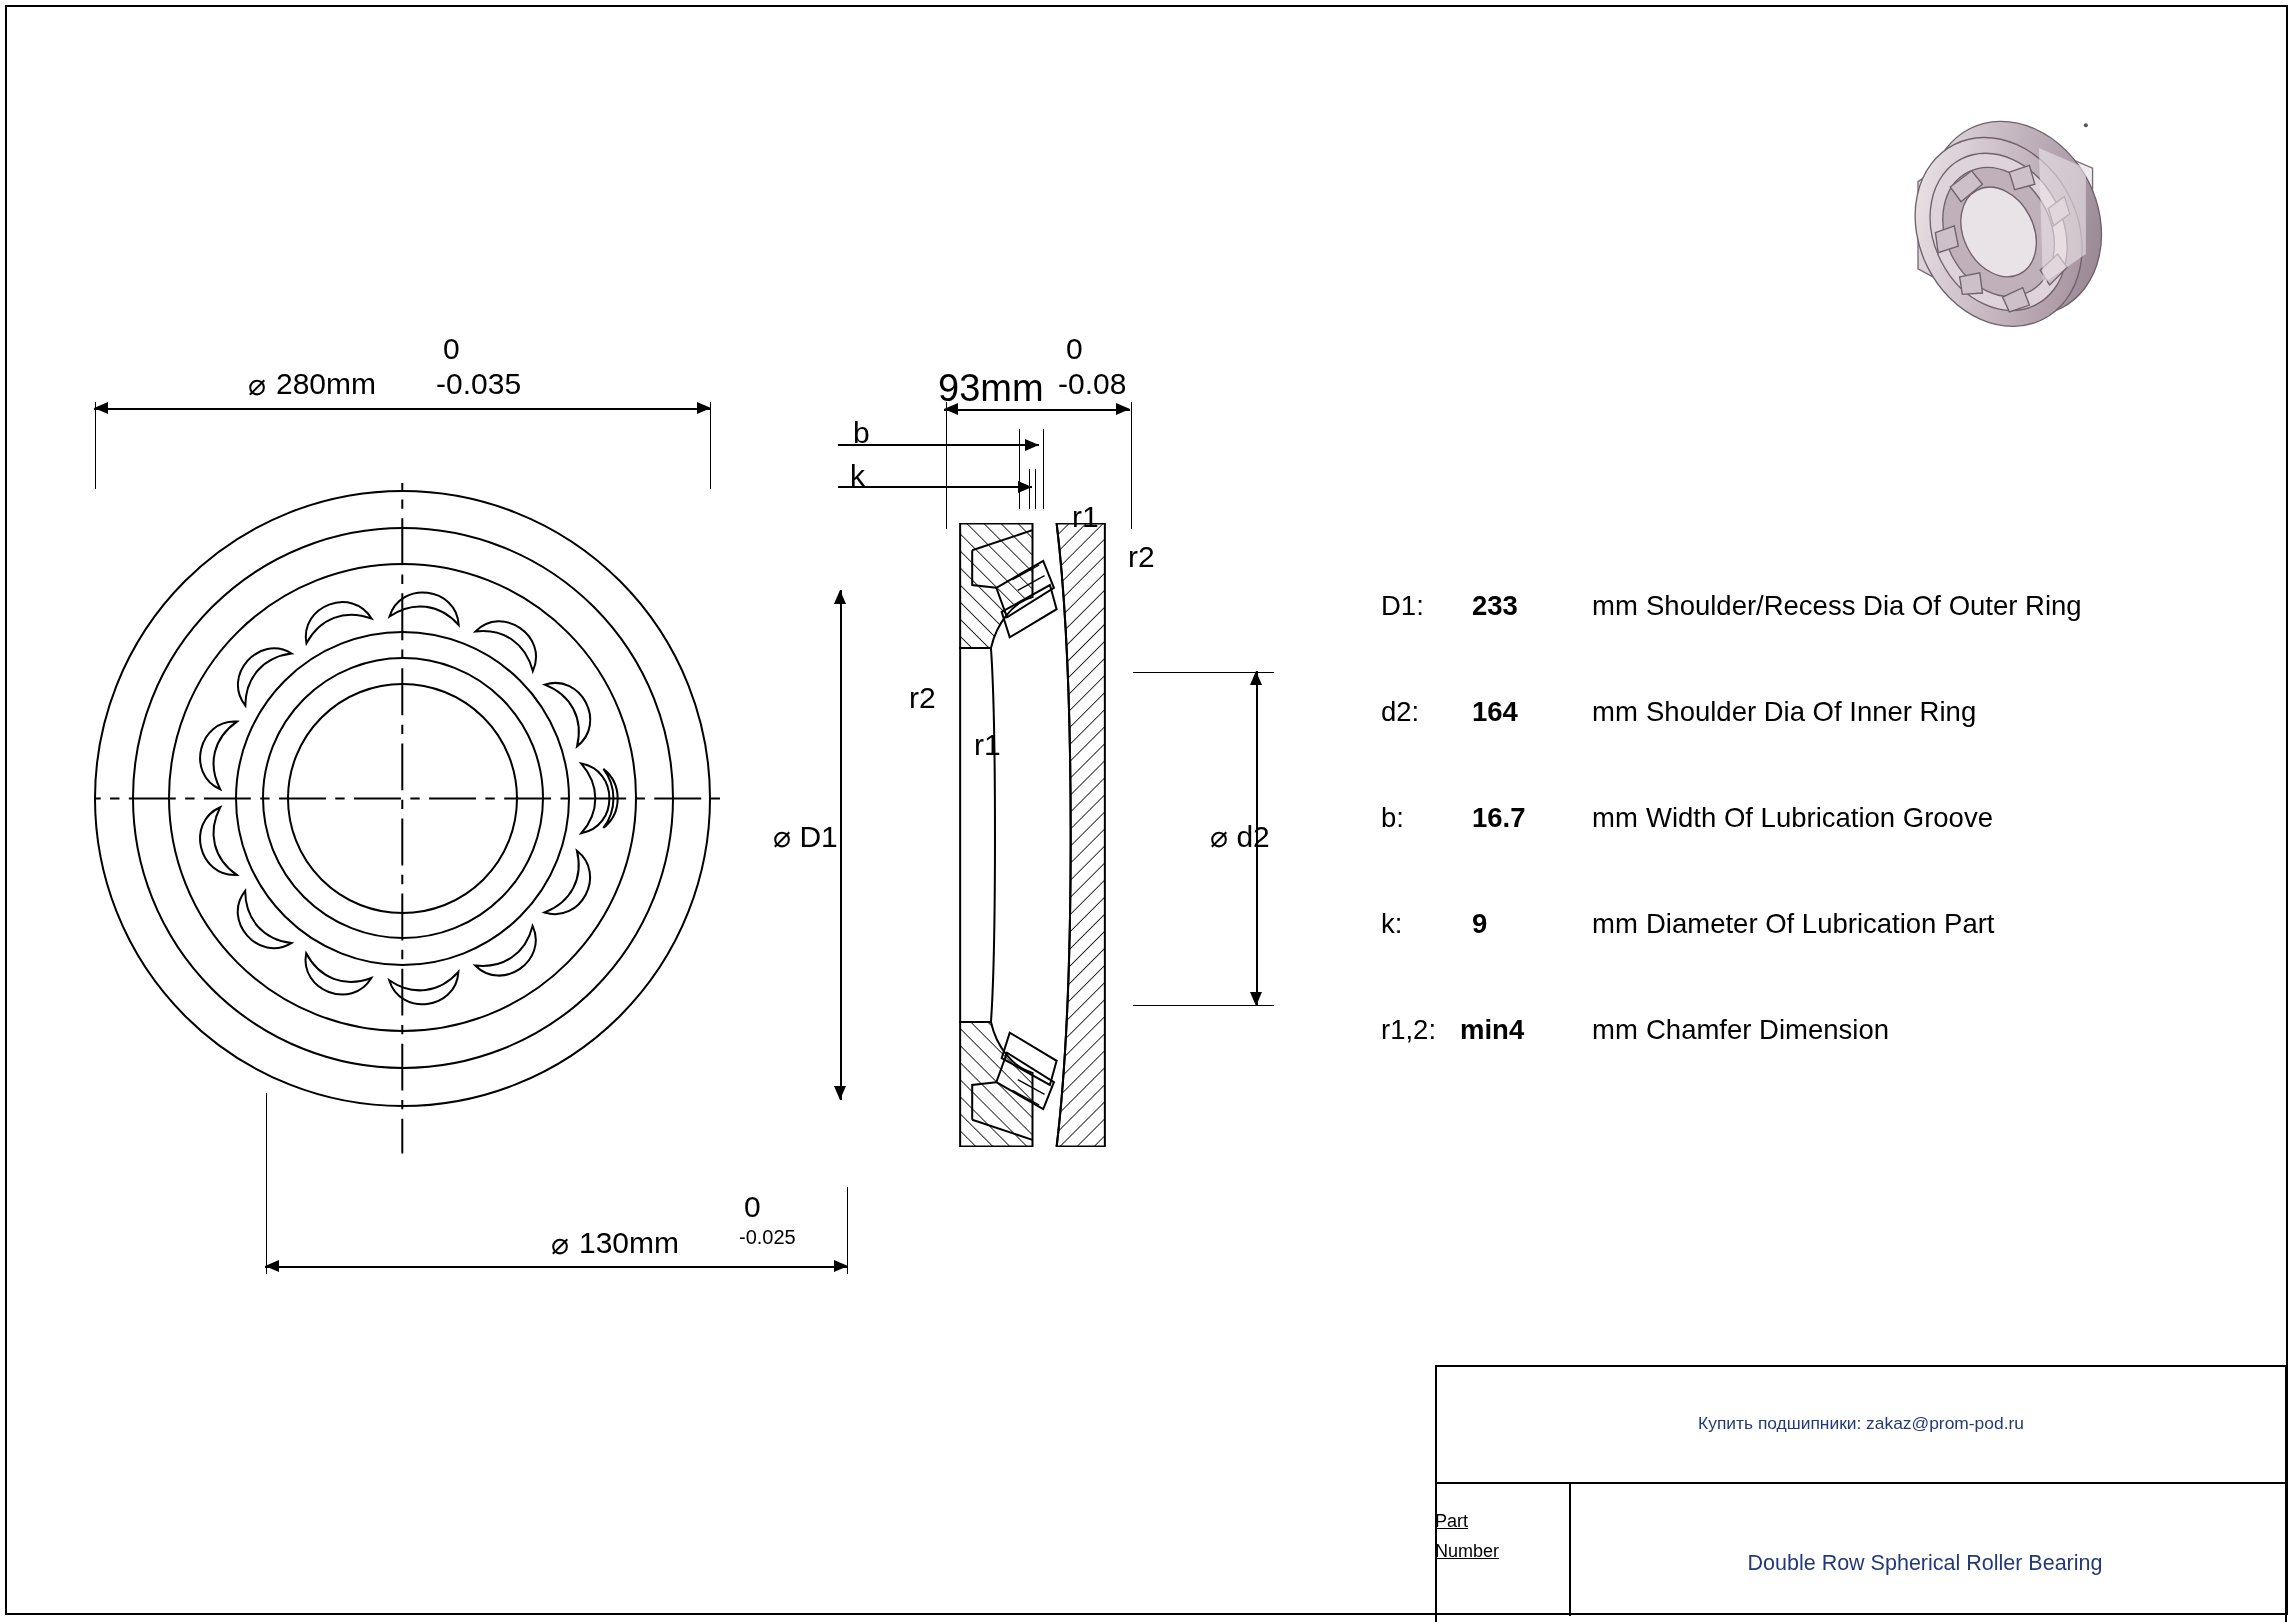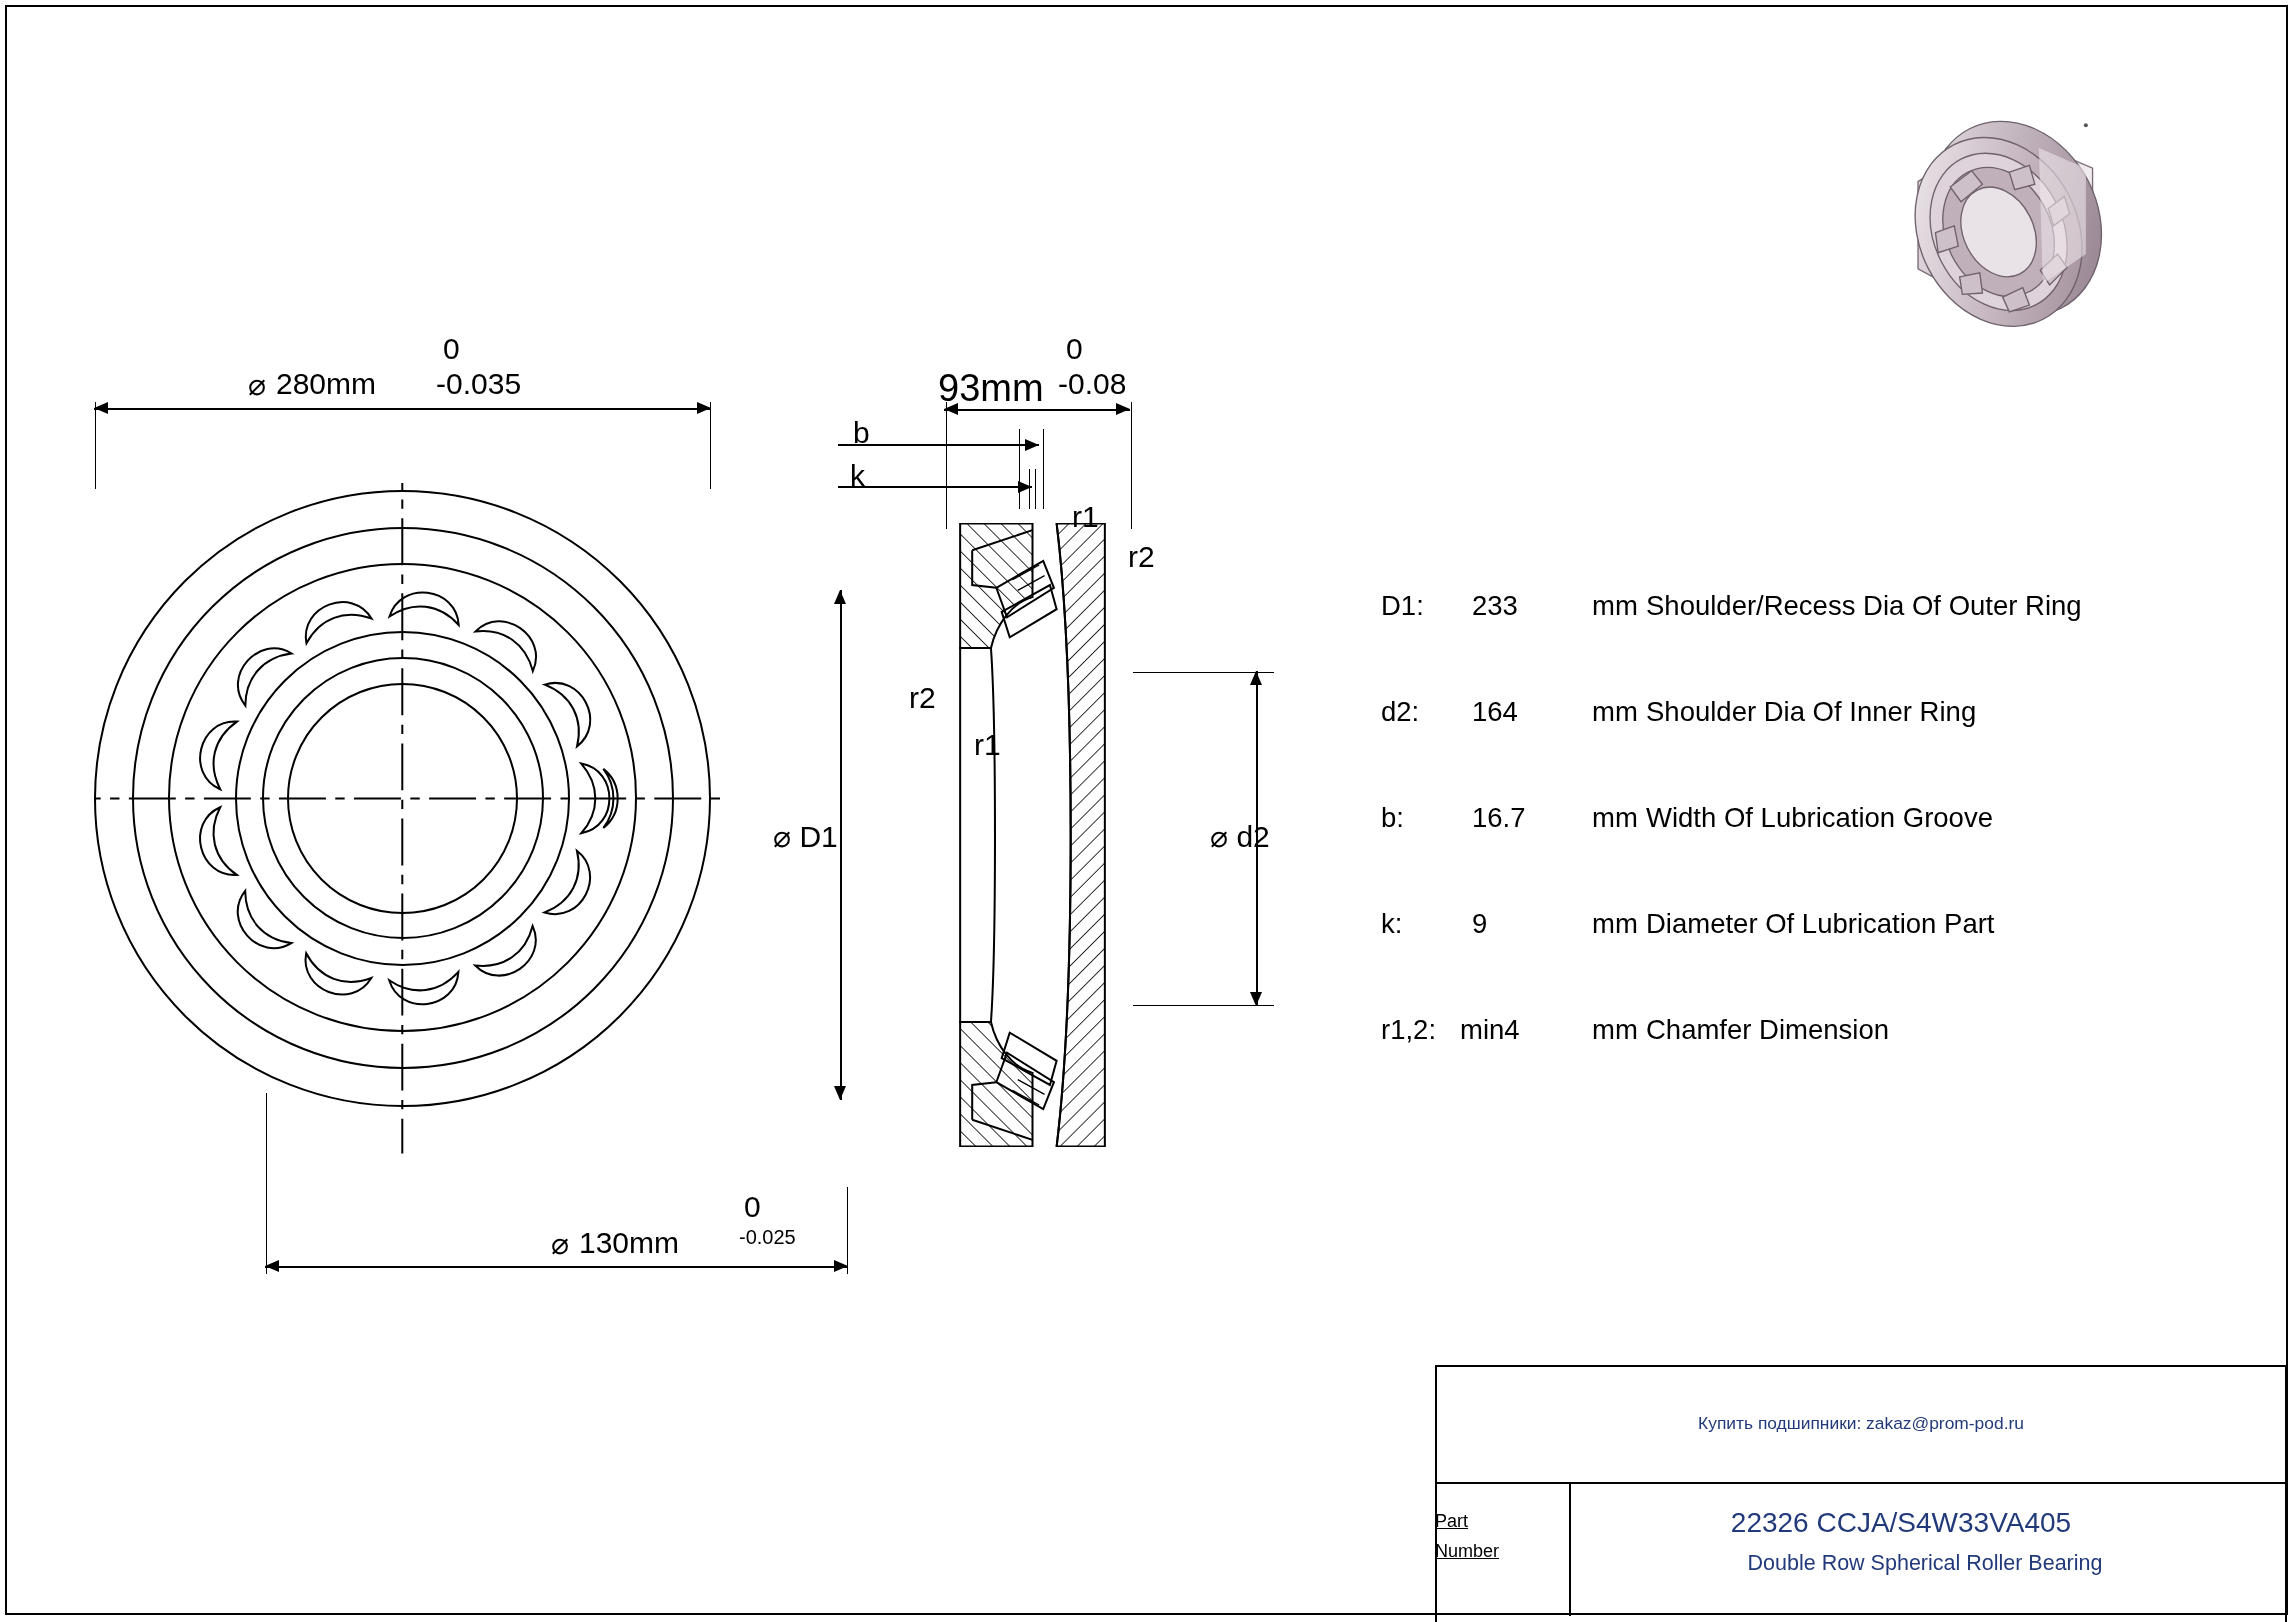--- a/index.html
+++ b/index.html
@@ -28,21 +28,21 @@
   .arrowL, .arrowR, .arrowU, .arrowD { position:absolute; width:0; height:0; }
   .arrowL { border-top:6px solid transparent; border-bottom:6px solid transparent; border-right:14.8px solid #000; }
   .arrowR { border-top:6px solid transparent; border-bottom:6px solid transparent; border-left:14.8px solid #000; }
   .arrowU { border-left:6px solid transparent; border-right:6px solid transparent; border-bottom:14.8px solid #000; }
   .arrowD { border-left:6px solid transparent; border-right:6px solid transparent; border-top:14.8px solid #000; }
 
   
   #spec-list { left:1381px; top:590px; width:865px; }
   .spec-row { position:relative; height:106px; }
   .spec-sym { position:absolute; left:0; top:0; font-size:27.5px; }
-  .spec-val { position:absolute; left:91px; top:0; font-size:27.5px; }
+  .spec-val { position:absolute; left:91px; top:0; font-size:27.5px;font-weight:bold; }
   .spec-unit { position:absolute; left:211px; top:0; font-size:27.5px; }
   .spec-desc { position:absolute; left:265px; top:0; font-size:27.5px; }
 
   
   #title-block { left:1435px; top:1365px; width:852px; height:305px; }
   #title-block .tb-outer { position:absolute; left:0; top:0; right:0; bottom:0; border:2px solid #000; box-sizing:border-box; }
   .tb-hline { position:absolute; left:0; width:100%; height:2px; background:#000; }
   .tb-vline { position:absolute; top:0; width:2px; background:#000; }
   .tb-contact { position:absolute; left:0; top:0; width:100%; text-align:center; font-size:17.4px; color:#223a7a; }
   .tb-partlabel { position:absolute; font-size:18px; text-align:left; width:134px;text-decoration:underline; }
@@ -327,18 +327,17 @@
     </div>
   </div>
 
   <div class="abs" id="title-block">
     <div class="tb-outer"></div>
     <div class="tb-hline" style="top:117px;"></div>
     <div class="tb-vline" style="left:134px; top:117px; height:134px;"></div>
     <div class="tb-contact" style="top:48px;">Купить подшипники: zakaz@prom-pod.ru</div>
     <div class="tb-partlabel" style="left:0; top:146px;">Part</div>
     <div class="tb-partlabel" style="left:0; top:176px;">Number</div>
-    <div class="tb-partno" style="top:142px; padding-left:80px; box-sizing:border-box;">22326 CCJA/S4W33VA405</div>
     <div class="tb-partdesc" style="top:186px; padding-left:80px; box-sizing:border-box;">Double Row Spherical Roller Bearing</div>
   </div>
 
 </div>
 
 
 </body></html>

